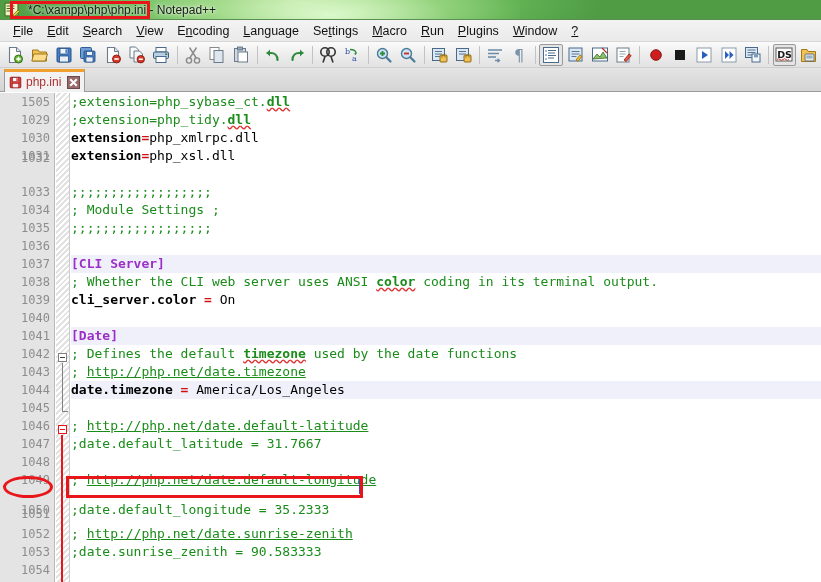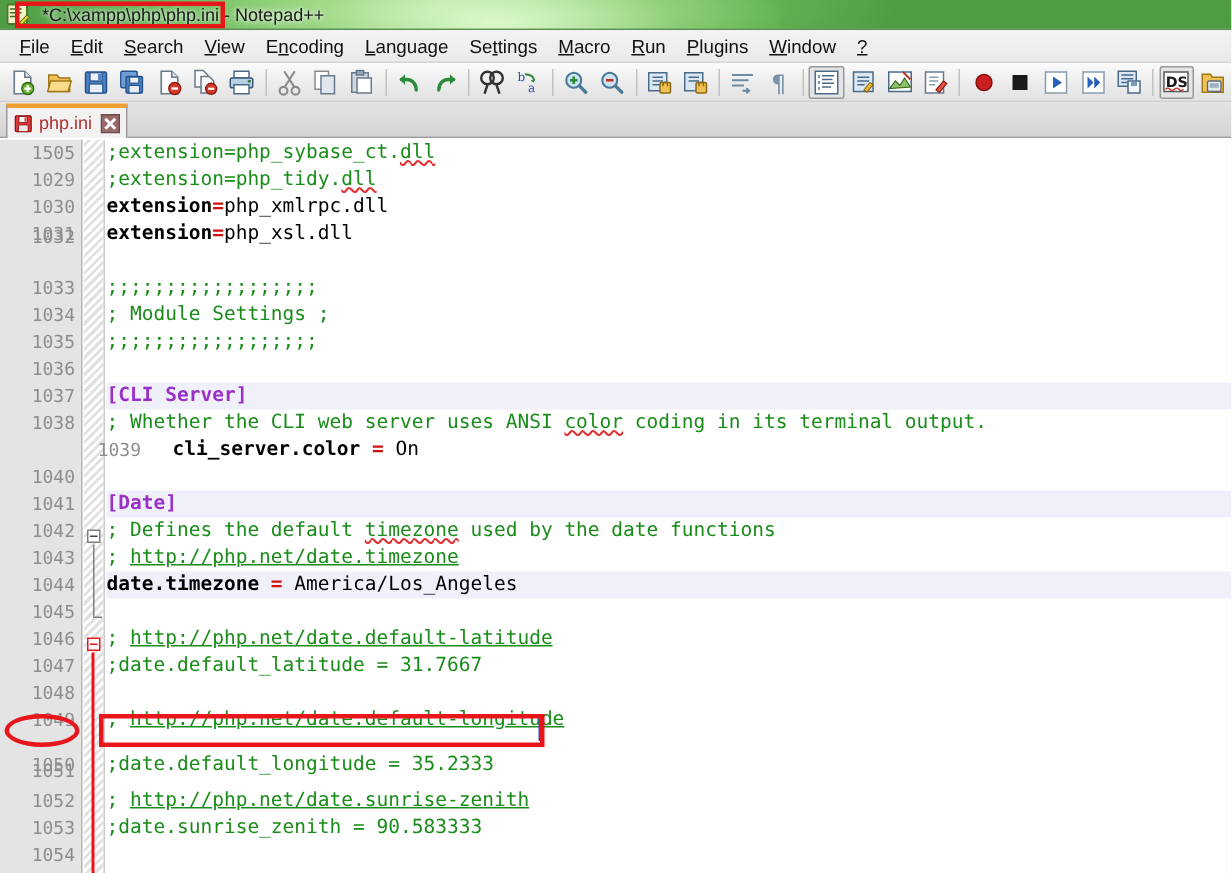--- a/index.html
+++ b/index.html
@@ -178,20 +178,21 @@
   .c-key     { color: #000000; font-weight: bold; }
   .c-op      { color: #d01010; font-weight: bold; }
   .c-val     { color: #000000; }
   .c-section { color: #9b30c8; font-weight: bold; }
   .c-link    { color: #1a8c1a; text-decoration: underline; }
   .squig {
     text-decoration: underline;
     text-decoration-style: wavy;
     text-decoration-color: #e03030;
     text-decoration-skip-ink: none;
+    font-weight: bold;
   }
 
   
   .foldbox {
     position: absolute;
     width: 9px; height: 9px;
     left: 58px;
     top: 4px;
     background: #ffffff;
     border: 1px solid #808080;
@@ -606,21 +607,21 @@
         </div>
         <div class="row" style="top: 162px;">
           <div class="rowhl"></div>
           <div class="lineno">1037</div>
           <div class="code"><span class="c-section">[CLI Server]</span></div>
         </div>
         <div class="row" style="top: 180px;">
           <div class="lineno">1038</div>
           <div class="code"><span class="c-comment">; Whether the CLI web server uses ANSI </span><span class="c-comment squig">color</span><span class="c-comment"> coding in its terminal output.</span></div>
         </div>
-        <div class="row" style="top: 198px; margin-left: 44px;">
+        <div class="row" style="top: 198px;">
           <div class="lineno">1039</div>
           <div class="code"><span class="c-key">cli_server.color </span><span class="c-op">=</span><span class="c-val"> On</span></div>
         </div>
         <div class="row" style="top: 216px;">
           <div class="lineno">1040</div>
           <div class="code"></div>
         </div>
         <div class="row" style="top: 234px;">
           <div class="rowhl"></div>
           <div class="lineno">1041</div>

